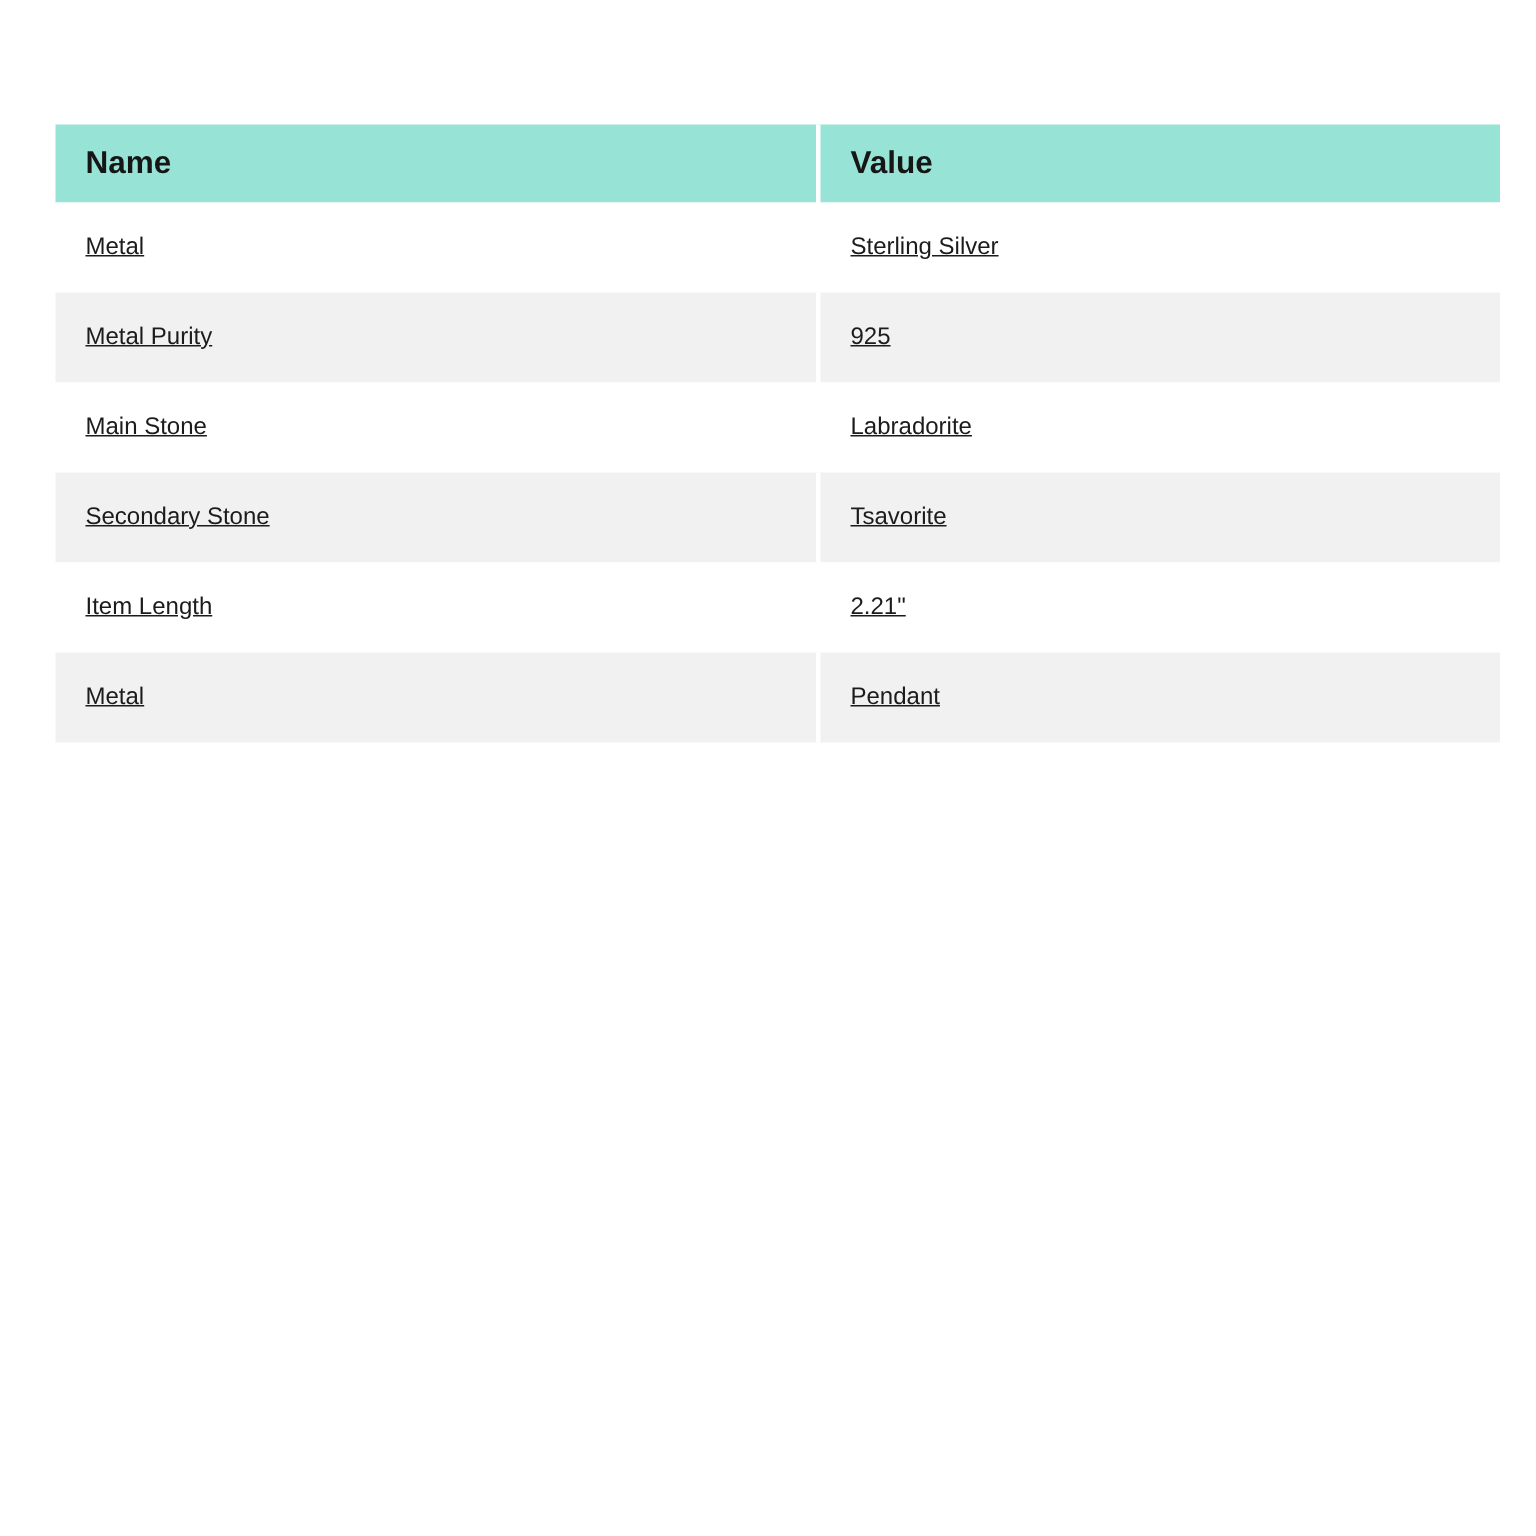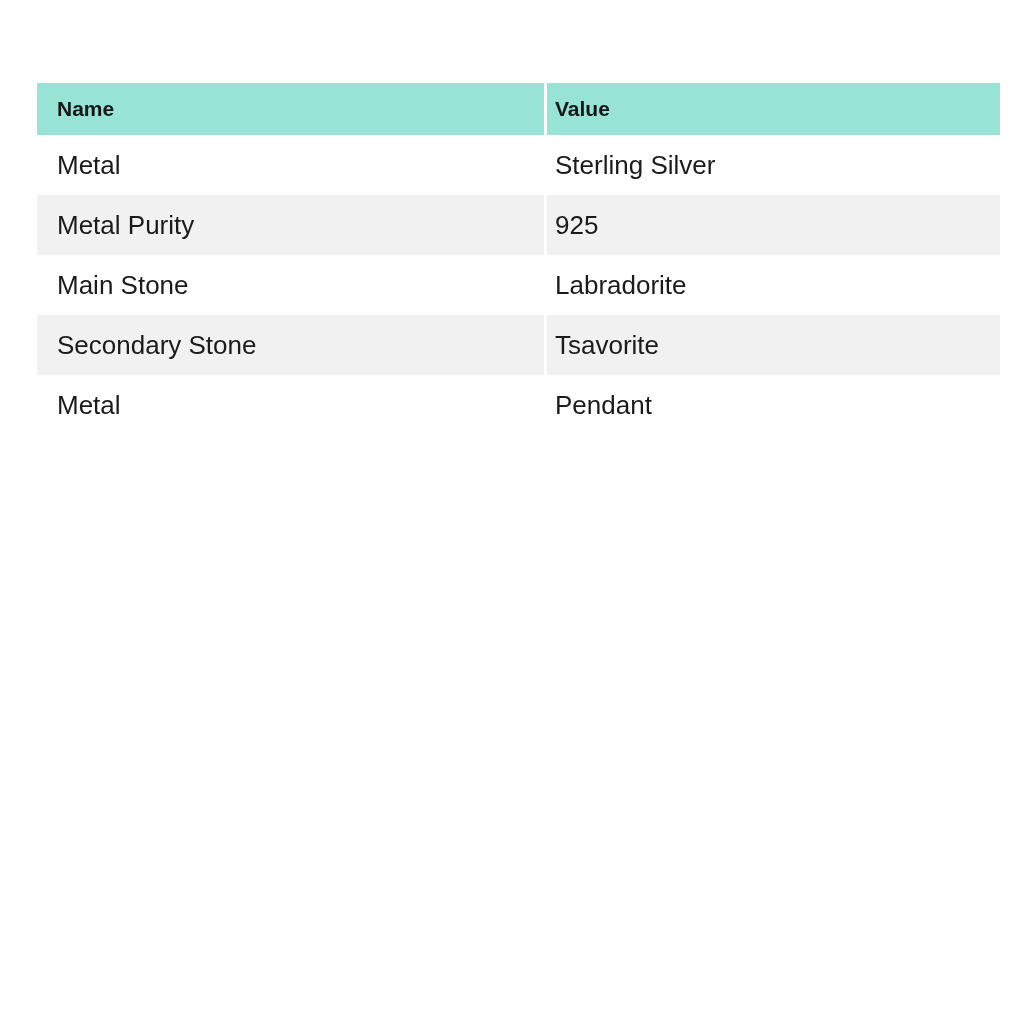--- a/index.html
+++ b/index.html
@@ -35,31 +35,32 @@
   table.spec-table thead th {
     height: 50px;
     font-size: 21px;
     font-weight: 700;
     background: #97e3d6;
     color: #161616;
   }
   
   table.spec-table tbody td {
     height: 58px;
-    font-size: 26px;
+    font-size: 16px;
     font-weight: 400;
     background: #ffffff;
+    text-decoration: underline;
   }
   table.spec-table tbody tr:nth-child(even) td {
     background: #f1f1f2;
   }
   
   .col-name  { width: 486px; }
   th.col-name,  td.cell-name  { padding-left: 20px; }
-  th.col-value, td.cell-value { padding-left: 8px; border-left: 3px solid #ffffff; }
+  th.col-value, td.cell-value { padding-left: 20px; border-left: 3px solid #ffffff; }
 </style>
 </head>
 <body>
 
 <div class="table-wrap">
   <table class="spec-table">
     <thead>
       <tr>
         <th class="col-name">Name</th>
         <th class="col-value">Value</th>
@@ -76,18 +77,22 @@
       </tr>
       <tr>
         <td class="cell-name">Main Stone</td>
         <td class="cell-value">Labradorite</td>
       </tr>
       <tr>
         <td class="cell-name">Secondary Stone</td>
         <td class="cell-value">Tsavorite</td>
       </tr>
       <tr>
+        <td class="cell-name">Item Length</td>
+        <td class="cell-value">2.21"</td>
+      </tr>
+      <tr>
         <td class="cell-name">Metal</td>
         <td class="cell-value">Pendant</td>
       </tr>
     </tbody>
   </table>
 </div>
 
 </body></html>

